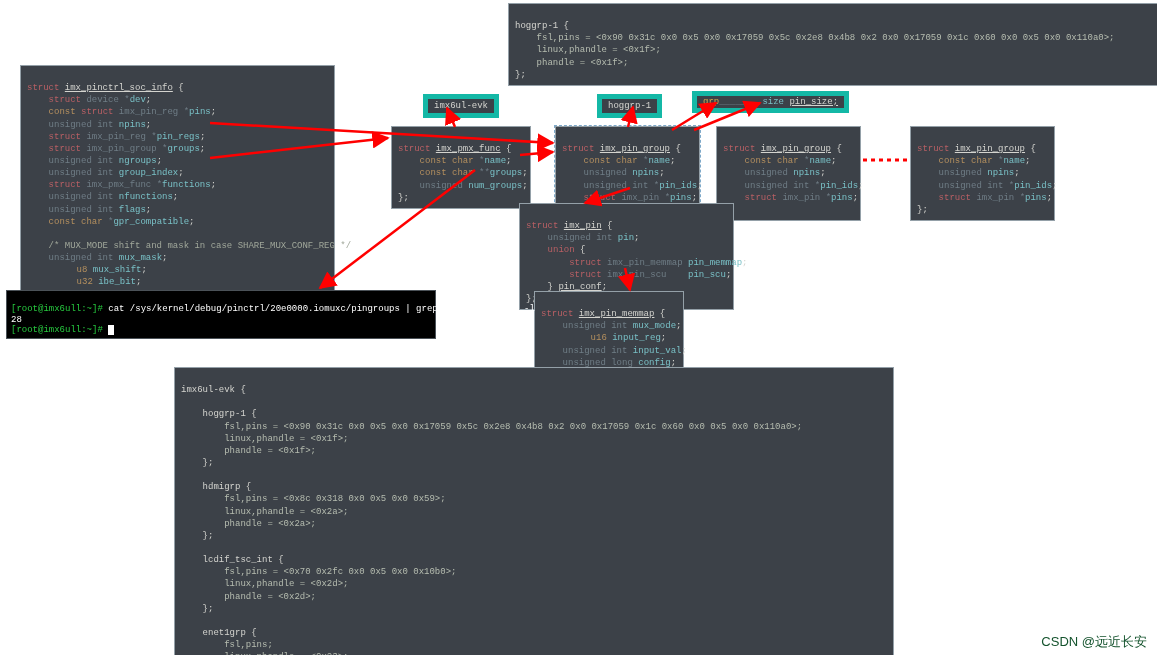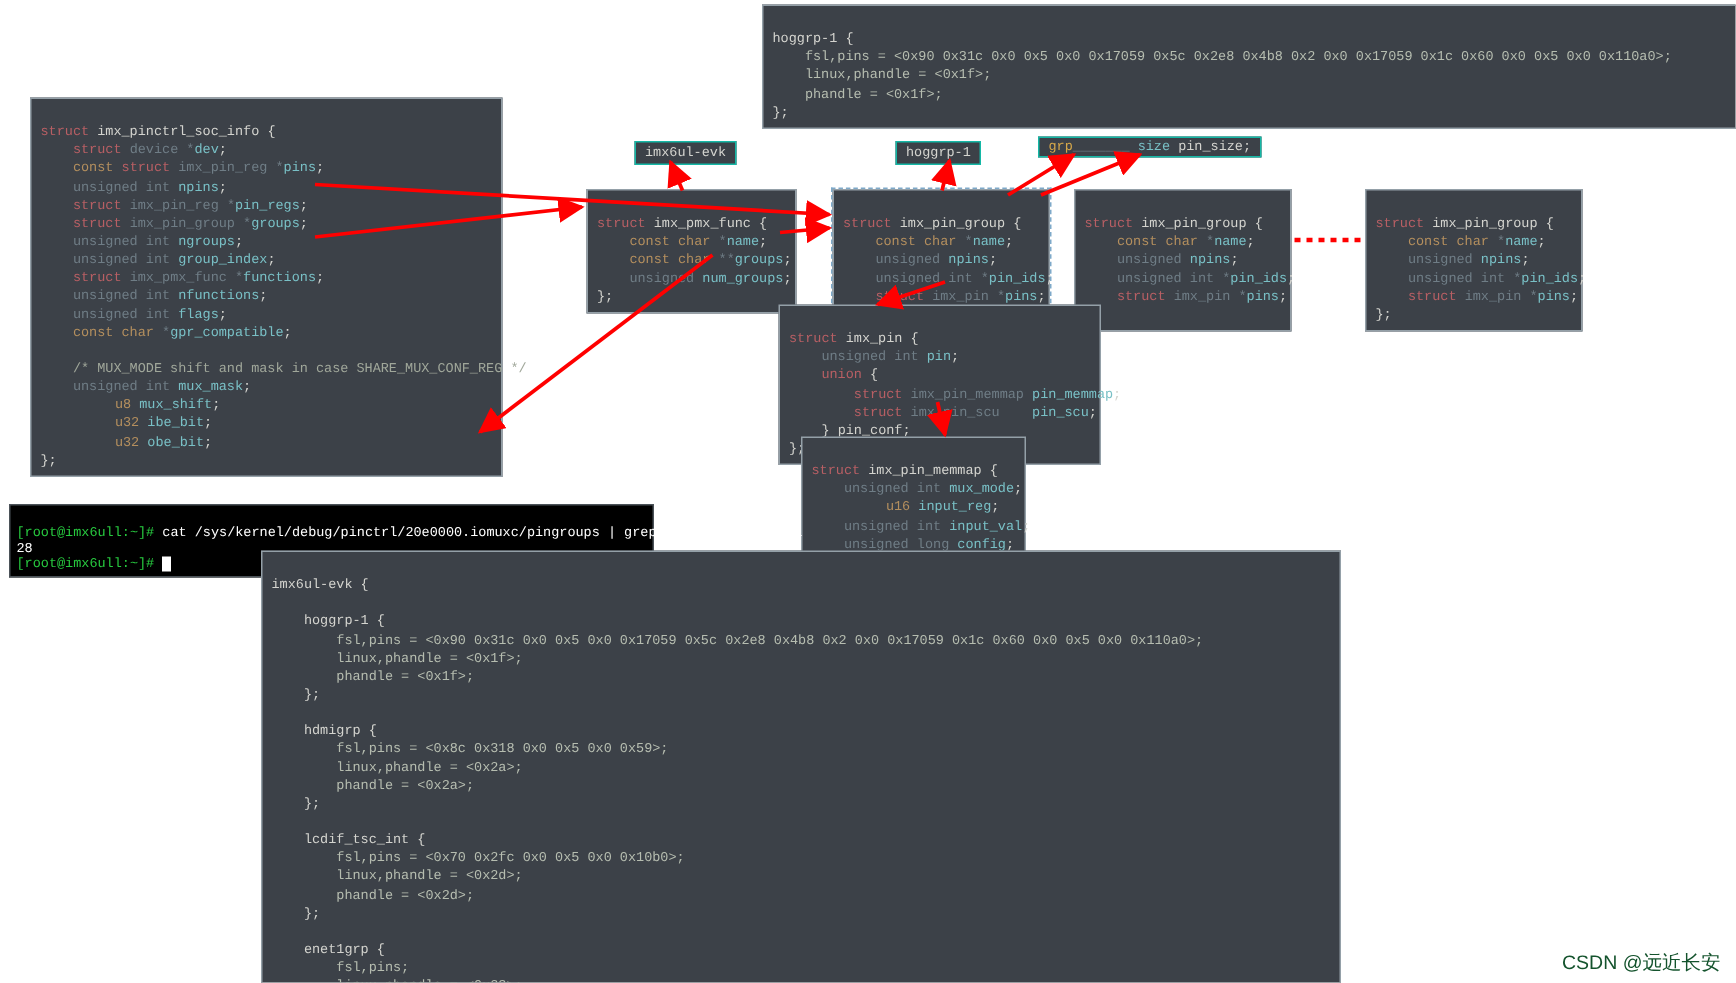--- a/index.html
+++ b/index.html
@@ -16,48 +16,47 @@
     position: absolute;
     background: #3c4148;
     border: 1px solid #94a0a8;
     padding: 4px 6px;
     line-height: 1.35;
     white-space: pre;
   }
   .label-box {
     position: absolute;
     background: #3c4148;
-    border: 1px solid #14b8a6;
+    border: 5px solid #14b8a6;
     padding: 2px 6px;
     color: #d4d4cf;
     font-size: 9px;
   }
   .kw-struct { color: #b85f64; }
   .kw-union  { color: #b85f64; }
   .kw-const  { color: #b48f5e; }
   .type-dim  { color: #6f7d86; }
-  .typename  { color: #d4d4cf; }
+  .typename  { color: #d4d4cf; text-decoration: underline; }
   .member    { color: #79c0c6; }
   .comment   { color: #a0a79a; }
   .punct     { color: #d4d4cf; }
   .u32       { color: #b48f5e; padding-left: 28px; }
   .grp       { color: #d6a84a; }
   .annot-sz  { color: #79c0c6; }
   .dtsi-key  { color: #d4d4cf; }
   .dtsi-val  { color: #b6bdb0; }
 
   .term-box {
     position: absolute;
     background: #000;
     font-size: 9px;
     line-height: 1.2;
     padding: 2px 4px;
     white-space: pre;
     border: 1px solid #4b5258;
-    margin-top: 46px;
   }
   .term-prompt { color: #27c93f; }
   .term-text   { color: #ffffff; }
 
   .watermark {
     position: absolute;
     right: 10px;
     bottom: 4px;
     color: #14532d;
     font-size: 13px;

